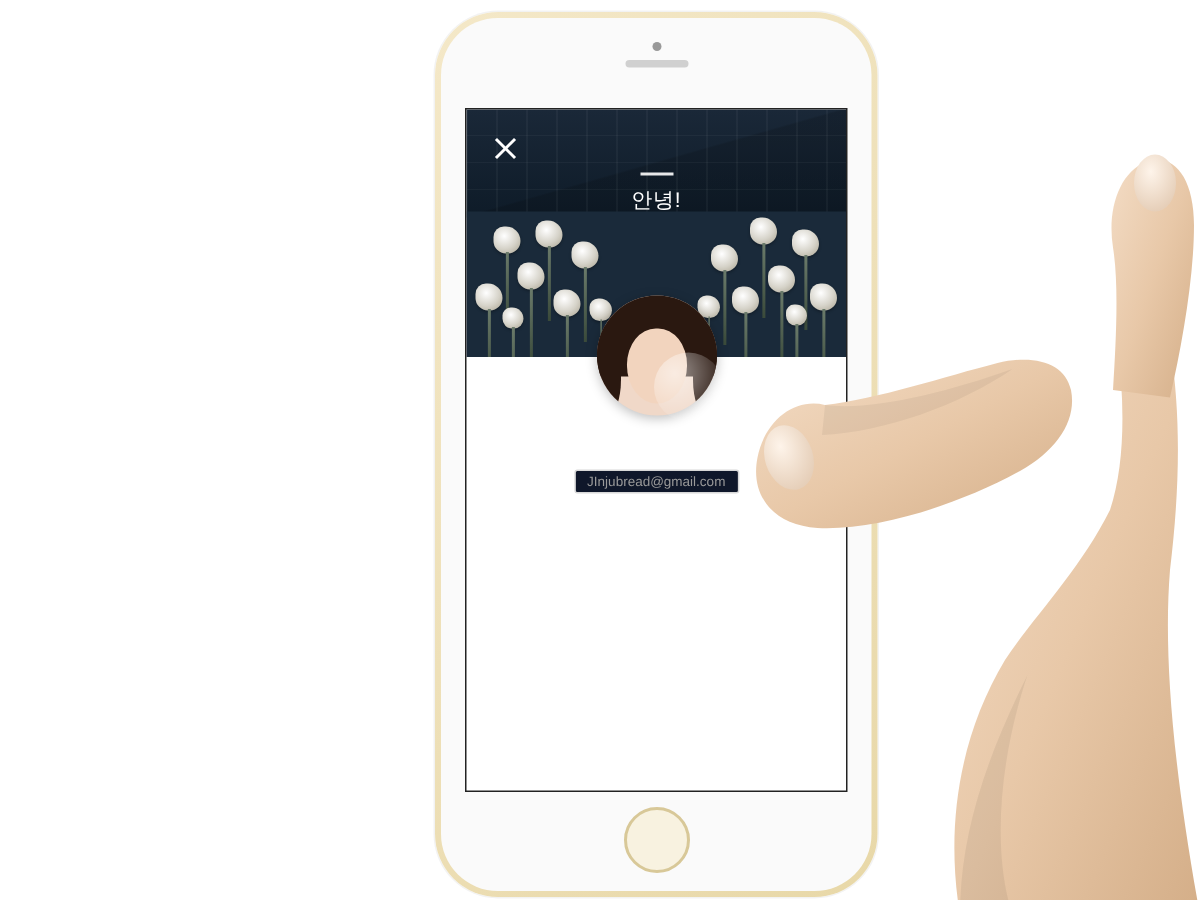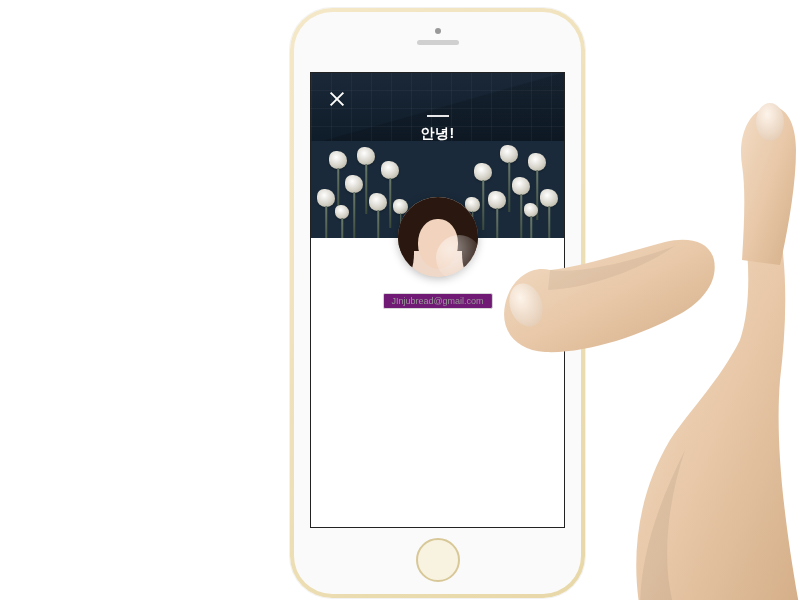--- a/index.html
+++ b/index.html
@@ -177,21 +177,21 @@
       z-index: 5;
     }
     .greeting-text {
       position: absolute;
       top: 52px;
       left: 0;
       right: 0;
       text-align: center;
       color: #ffffff;
       font-size: 14px;
-      font-weight: 700;
+      font-weight: 400;
       letter-spacing: 0.5px;
       z-index: 5;
     }
     
     
     .avatar-wrap {
       position: absolute;
       top: 124px;
       left: 50%;
       transform: translateX(-50%);
@@ -254,30 +254,30 @@
       top: 210px;
       left: 0;
       right: 0;
       text-align: center;
       font-size: 15px;
       color: #333;
       font-weight: 400;
     }
     .profile-email {
       position: absolute;
-      top: 220px;
+      top: 240px;
       left: 50%;
       transform: translateX(-50%);
       font-size: 9px;
       color: #999;
       border: 1px solid #d8d8d8;
       padding: 2px 8px;
       border-radius: 2px;
       cursor: pointer;
-      background: #701a75;
+      background: #0f172a;
     }
     
     
     .hand {
       position: absolute;
       left: 490px;
       top: 70px;
       width: 340px;
       height: 540px;
       pointer-events: none;

